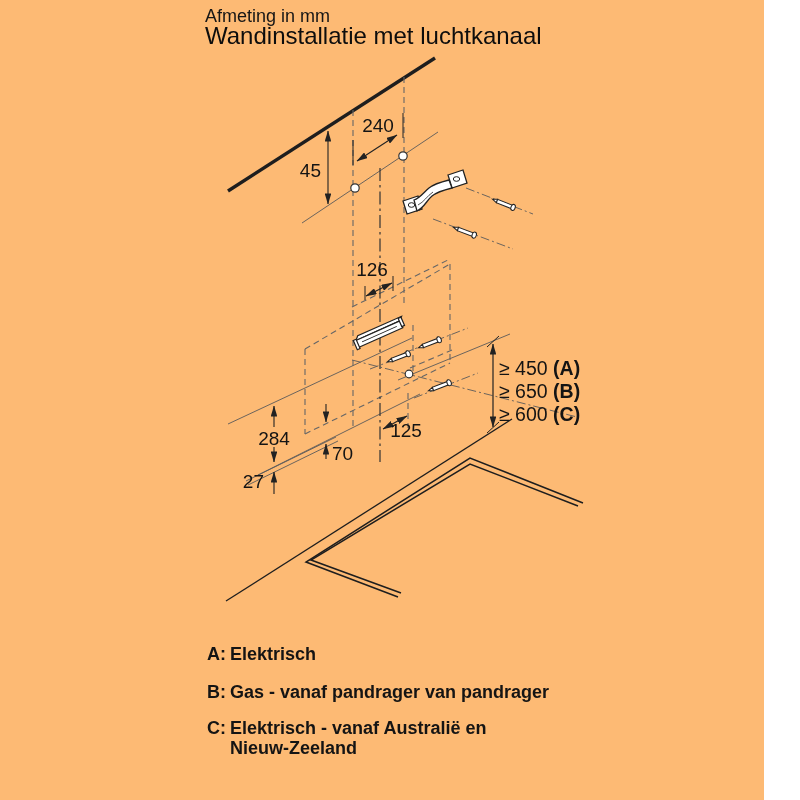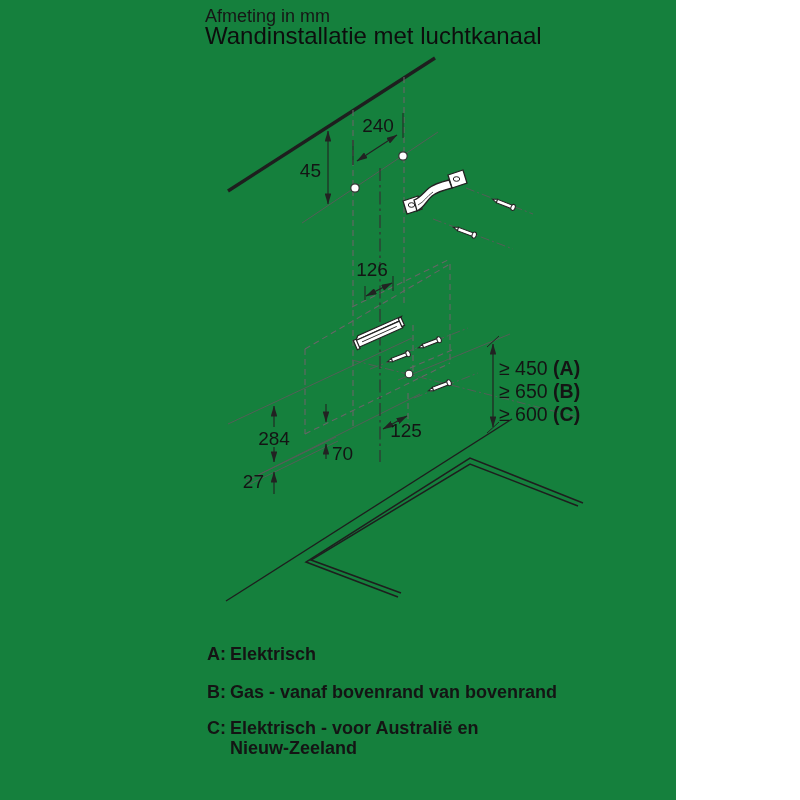--- a/index.html
+++ b/index.html
@@ -1,16 +1,16 @@
 <!DOCTYPE html>
 <html><head>
 <meta charset="utf-8">
 <style>
   html,body{margin:0;padding:0;background:#ffffff;}
-  .page{position:relative;width:676px;height:800px;background:#15803d;overflow:hidden;
+  .page{position:relative;width:764px;height:800px;background:#fdba74;overflow:hidden;
         font-family:"Liberation Sans",sans-serif;color:#111;}
   .title-block{position:absolute;left:205px;top:6px;line-height:20px;}
   .title-sub{font-size:18px;font-weight:400;color:#161616;}
   .title-main{font-size:24px;font-weight:400;color:#0d0d0d;}
   svg.drawing{position:absolute;left:0;top:0;}
   .dim-label{font-family:"Liberation Sans",sans-serif;font-size:19px;fill:#141414;}
   .clr-label{font-family:"Liberation Sans",sans-serif;font-size:19.5px;fill:#141414;}
   .clr-key{font-weight:700;}
   .legend{position:absolute;left:207px;top:0;width:420px;}
   .legend-row{position:absolute;left:0;display:flex;font-size:18px;line-height:20px;color:#141414;}
@@ -184,25 +184,25 @@
   <div class="legend">
     <div class="legend-row" style="top:644px;">
       <span class="legend-key">A:</span>
       <span class="legend-text">
         <span>Elektrisch</span>
       </span>
     </div>
     <div class="legend-row" style="top:682px;">
       <span class="legend-key">B:</span>
       <span class="legend-text">
-        <span>Gas - vanaf bovenrand van bovenrand</span>
+        <span>Gas - vanaf pandrager van pandrager</span>
       </span>
     </div>
     <div class="legend-row" style="top:718px;">
       <span class="legend-key">C:</span>
       <span class="legend-text">
-        <span>Elektrisch - voor Australië en</span><br>
+        <span>Elektrisch - vanaf Australië en</span><br>
         <span>Nieuw-Zeeland</span>
       </span>
     </div>
   </div>
 
 </div>
 
 </body></html>

